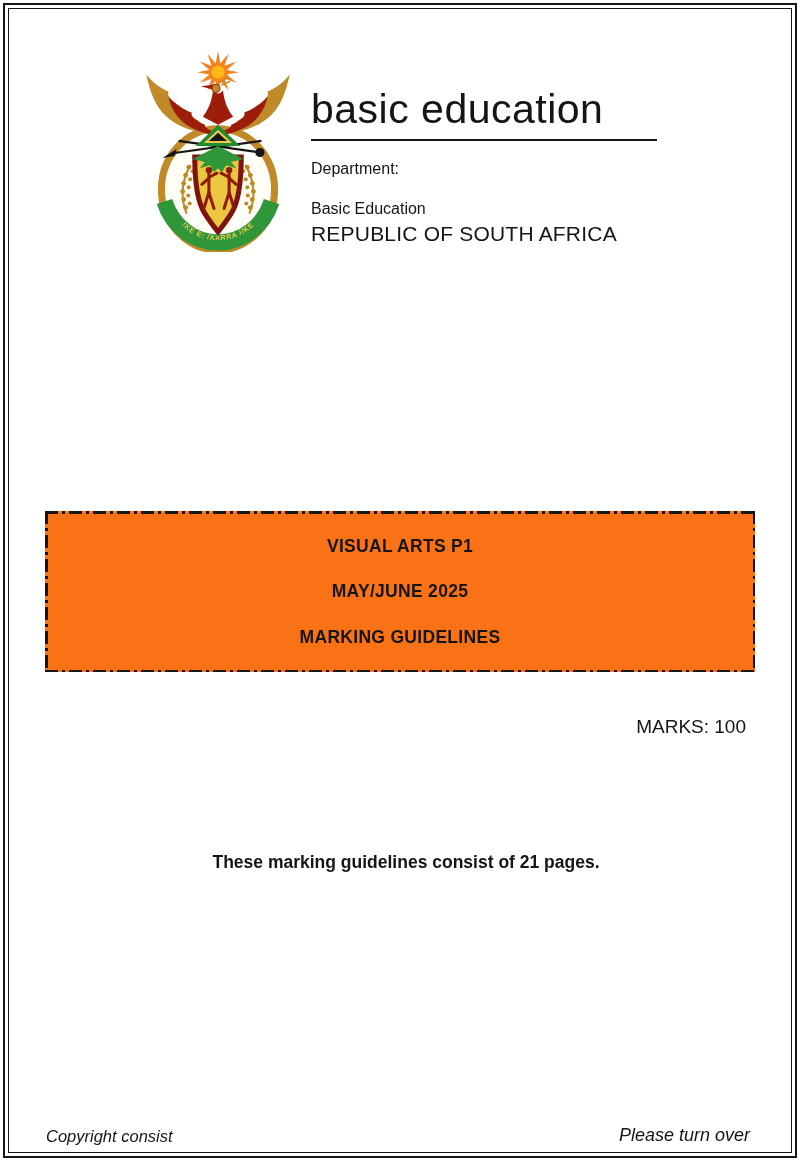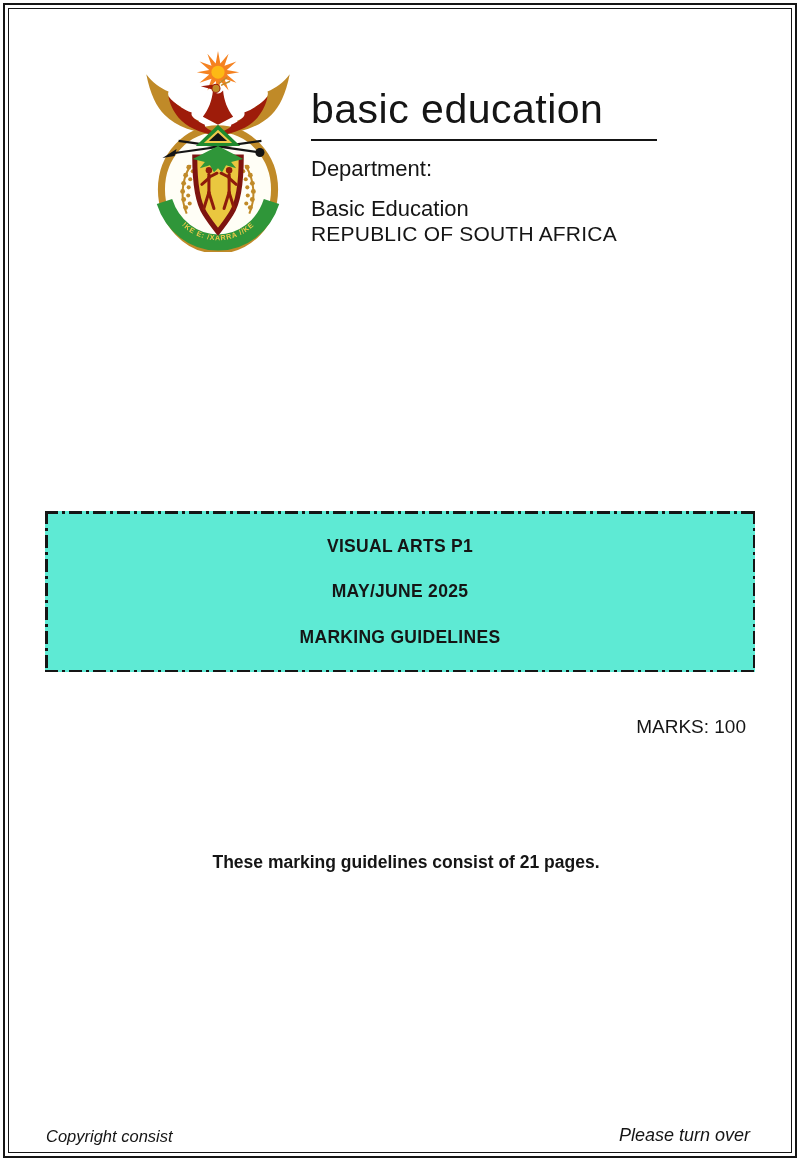--- a/index.html
+++ b/index.html
@@ -16,35 +16,35 @@
   .inner-frame { position:absolute; inset:8px; border:1.5px solid #151515; pointer-events:none; }
 
   
   .emblem { position:absolute; left:142px; top:50px; width:152px; height:202px; }
   .wordmark { position:absolute; left:311px; top:86px; width:360px; }
   .brand {
     font-size:41px; letter-spacing:0.5px; font-weight:400;
     padding-bottom:6px; border-bottom:2.5px solid #151515;
     width:346px; white-space:nowrap;
   }
-  .dept { font-size:22px; line-height:24px; margin-top:16px; }
+  .dept { font-size:16px; line-height:24px; margin-top:16px; }
   .dept-block { margin-top:8px; }
   .country { font-size:21px; line-height:26px; font-weight:400; letter-spacing:0.2px; }
 
   
   .exam-heading {
     position:absolute; top:338px; left:0; right:0;
     text-align:center; font-size:20px; font-weight:700;
     line-height:28px; letter-spacing:0.3px; margin:0;
   }
 
   
   .subject-box {
     position:absolute; left:45px; top:511px; width:710px; height:161px;
-    background:#5eead4;
+    background:#f97316;
     display:flex; flex-direction:column; justify-content:space-evenly;
     text-align:center;
   }
   .subject-box p { margin:0; font-size:17.5px; font-weight:700; letter-spacing:0.3px; }
   .box-edge { position:absolute; }
   .box-edge.h {
     left:0; right:0; height:2.5px;
     background-image:repeating-linear-gradient(to right,
       #151515 0 13px, rgba(0,0,0,0) 13px 17px,
       #151515 17px 20px, rgba(0,0,0,0) 20px 24px);

